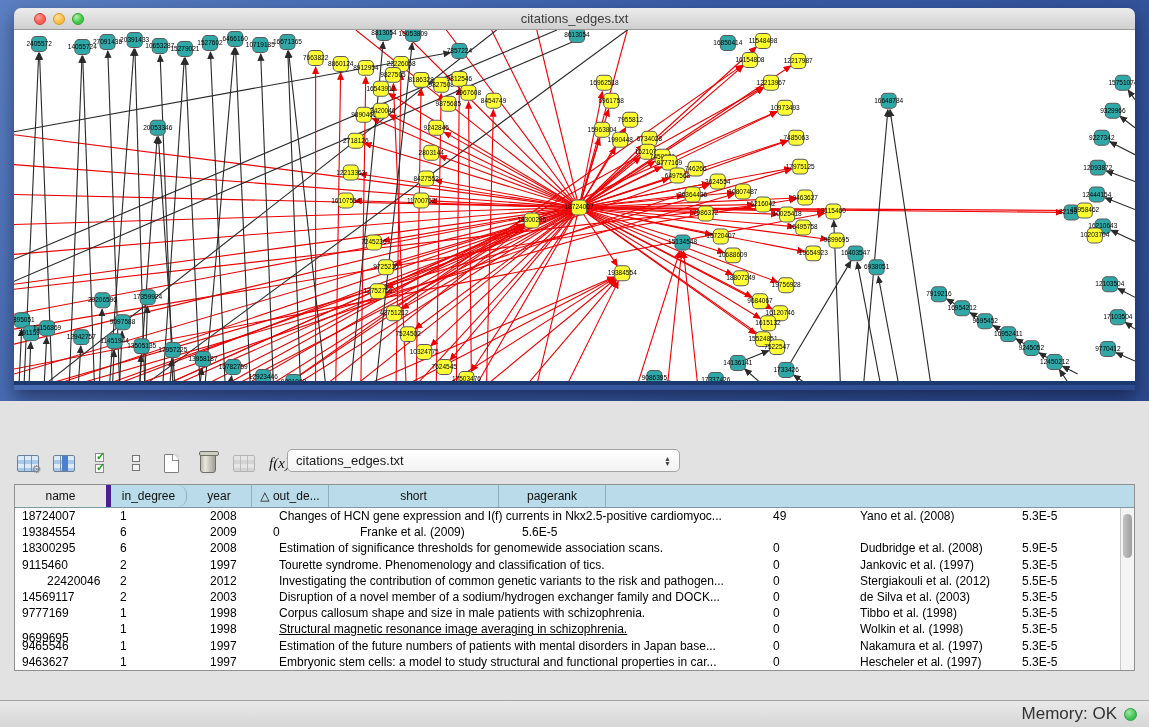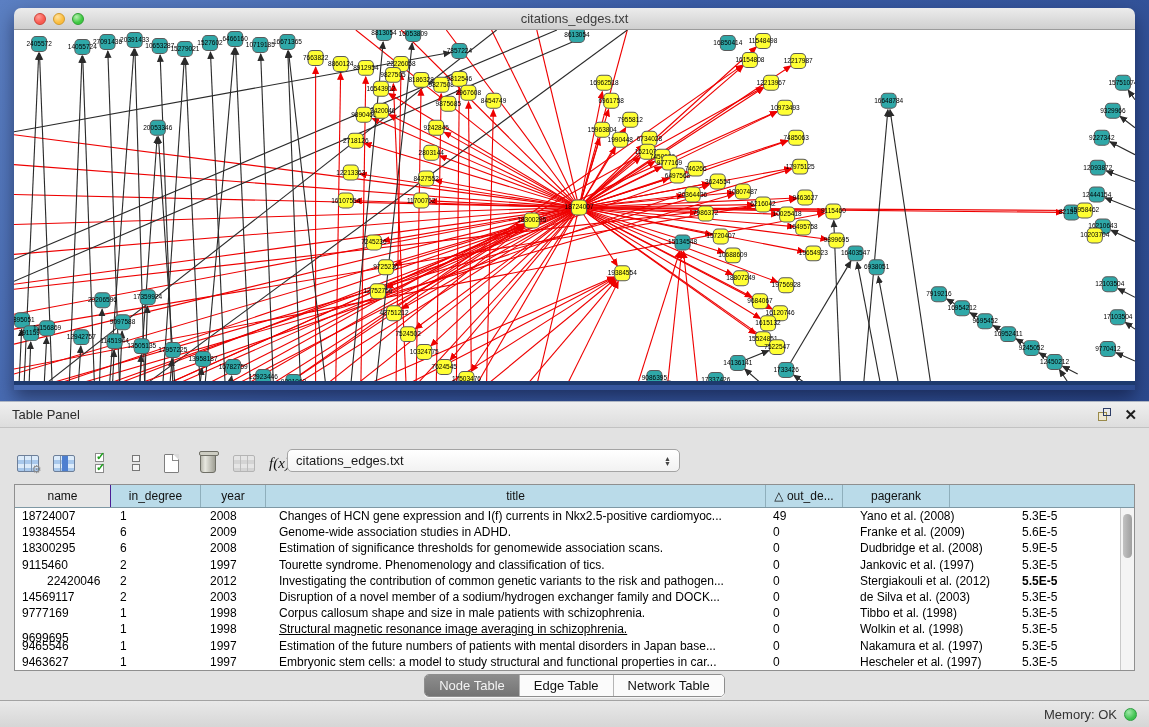--- a/index.html
+++ b/index.html
@@ -59,41 +59,41 @@
   .combo { position:absolute; left:287px; top:48px; width:393px; height:23px; background:linear-gradient(#ffffff,#f2f2f2);
     border:1px solid #a4a4a4; border-radius:5px; display:flex; align-items:center; padding:0 8px; }
   .combo-text { font-size:13px; color:#1a1a1a; flex:1; }
   .stepper { display:flex; flex-direction:column; line-height:5px; font-size:7px; color:#444; padding-left:6px; }
 
   .tablewrap { position:absolute; left:14px; top:83px; width:1121px; height:187px;
     background:#fff; border:1px solid #8f8f8f; }
   .thead { display:flex; height:23px; border-bottom:1px solid #7e98a4; background:#badbe9; }
   .th { font-size:12px; color:#111; display:flex; align-items:center; justify-content:center;
     border-right:1px solid #8fafbc; height:100%; }
-  .th:first-child { background:#e6e6e6; border-right:1px solid #4c1d95; }
+  .th:first-child { background:#e6e6e6; border-right:5px solid #4c1d95; }
   .tbody { position:relative; height:162px; overflow:hidden; }
   .tr { display:flex; height:16.2px; align-items:center; }
   .td { font-size:12px; color:#000; white-space:nowrap; overflow:hidden; height:100%; display:flex; align-items:center; }
   .td.c0 { padding-left:7px; } .td.c1 { padding-left:9px; } .td.c2 { padding-left:9px; }
   .td.c3 { padding-left:13px; } .td.c4 { padding-left:7px; } .td.c5 { padding-left:17px; } .td.c6 { padding-left:9px; }
   .vscroll { position:absolute; right:0; top:0; width:14px; height:162px; background:#f4f4f4; border-left:1px solid #c9c9c9; }
   .vthumb { position:absolute; left:2px; top:6px; width:9px; height:44px; background:linear-gradient(90deg,#c2c2c2,#9f9f9f); border-radius:5px; }
 
   .tabs { position:absolute; left:0; right:0; top:273px; display:flex; justify-content:center; }
   .tabgroup { display:flex; border:1px solid #8e8e8e; border-radius:5px; overflow:hidden; background:#fbfbfb;
     box-shadow:0 1px 0 rgba(255,255,255,.7); }
   .seg { font-size:13px; padding:3px 14px; color:#111; border-right:1px solid #b5b5b5; background:#fbfbfb; }
   .seg:last-child { border-right:none; }
   .seg.sel { background:linear-gradient(#8d8d8d,#747474); color:#f3f3f3; }
 
   
   .statusbar { position:absolute; left:0; top:700px; width:1149px; height:27px;
     background:linear-gradient(#e9e9e9,#d6d6d6); border-top:1px solid #a3a3a3;
     display:flex; align-items:center; justify-content:flex-end; padding:0 12px; gap:7px; }
-  .mem-label { font-size:13px; color:#333; }
+  .mem-label { font-size:17px; color:#333; }
   .mem-dot { width:13px; height:13px; border-radius:50%;
     background:radial-gradient(circle at 35% 30%,#9fe8a8,#3dc24e 65%); border:1px solid #2e9e42; }
 </style>
 </head>
 <body>
 
 <div class="desktop">
   <div class="window">
     <div class="titlebar">
       <div class="lights">
@@ -804,30 +804,20 @@
               <rect x="1067.5" y="198.5" width="15" height="15" rx="4.5" fill="#ffff33" stroke="#5a5a5a" stroke-width="1"></rect>
               <text x="1075" y="208" text-anchor="middle" font-size="6.5" font-family="&quot;Liberation Sans&quot;, sans-serif" fill="#000">10203704</text>
             </g>
           </g>
       </svg>
     </div>
   </div>
 </div>
 
 <div class="panel">
-  <div class="panel-titlebar">
-    <span class="panel-title">Table Panel</span>
-    <div class="panel-controls">
-      <span class="float-ic">
-          <span class="b1"></span>
-          <span class="b2"></span>
-        </span>
-      <span class="close-ic">✕</span>
-    </div>
-  </div>
 
   <div class="toolbar">
     <span class="tool">
         <span class="grid-ic">
           <span class="gear">⚙</span>
         </span>
       </span>
     <span class="tool">
         <span class="grid-ic colsel"></span>
       </span>
@@ -858,42 +848,41 @@
   </div>
 
   <div class="combo">
     <span class="combo-text">citations_edges.txt</span>
     <span class="stepper">▲<br>▼</span>
   </div>
 
   <div class="tablewrap">
     <div class="thead">
         <div class="th" style="width: 96px;">name</div>
-        <div class="th" style="width: 90px;">in_degree</div>
+        <div class="th" style="width: 76px; border-radius: 9px;">in_degree</div>
         <div class="th" style="width: 65px;">year</div>
-        <div class="th" style="width: 500px;">title</div>
         <div class="th" style="width: 77px;">△ out_de...</div>
+        <div class="th" style="width: 170px;">short</div>
         <div class="th" style="width: 107px;">pagerank</div>
       </div>
     <div class="tbody">
       <div id="rows-holder">
           <div class="tr">
             <div class="td c0" style="width: 96px;">18724007</div>
             <div class="td c1" style="width: 90px;">1</div>
             <div class="td c2" style="width: 65px;">2008</div>
             <div class="td c3" style="width: 500px;">Changes of HCN gene expression and I(f) currents in Nkx2.5-positive cardiomyoc...</div>
             <div class="td c4" style="width: 77px;">49</div>
             <div class="td c5" style="width: 170px;">Yano et al. (2008)</div>
             <div class="td c6" style="width: 107px;">5.3E-5</div>
           </div>
           <div class="tr">
             <div class="td c0" style="width: 96px;">19384554</div>
             <div class="td c1" style="width: 90px;">6</div>
             <div class="td c2" style="width: 65px;">2009</div>
-            <div class="td c3" style="width: 500px;">Genome-wide association studies in ADHD.</div>
             <div class="td c4" style="width: 77px;">0</div>
             <div class="td c5" style="width: 170px;">Franke et al. (2009)</div>
             <div class="td c6" style="width: 107px;">5.6E-5</div>
           </div>
           <div class="tr">
             <div class="td c0" style="width: 96px;">18300295</div>
             <div class="td c1" style="width: 90px;">6</div>
             <div class="td c2" style="width: 65px;">2008</div>
             <div class="td c3" style="width: 500px;">Estimation of significance thresholds for genomewide association scans.</div>
             <div class="td c4" style="width: 77px;">0</div>
@@ -909,21 +898,21 @@
             <div class="td c5" style="width: 170px;">Jankovic et al. (1997)</div>
             <div class="td c6" style="width: 107px;">5.3E-5</div>
           </div>
           <div class="tr">
             <div class="td c0" style="width: 96px; padding-left: 32px;">22420046</div>
             <div class="td c1" style="width: 90px;">2</div>
             <div class="td c2" style="width: 65px;">2012</div>
             <div class="td c3" style="width: 500px;">Investigating the contribution of common genetic variants to the risk and pathogen...</div>
             <div class="td c4" style="width: 77px;">0</div>
             <div class="td c5" style="width: 170px;">Stergiakouli et al. (2012)</div>
-            <div class="td c6" style="width: 107px; font-weight: bold;">5.5E-5</div>
+            <div class="td c6" style="width: 107px;">5.5E-5</div>
           </div>
           <div class="tr">
             <div class="td c0" style="width: 96px;">14569117</div>
             <div class="td c1" style="width: 90px;">2</div>
             <div class="td c2" style="width: 65px;">2003</div>
             <div class="td c3" style="width: 500px;">Disruption of a novel member of a sodium/hydrogen exchanger family and DOCK...</div>
             <div class="td c4" style="width: 77px;">0</div>
             <div class="td c5" style="width: 170px;">de Silva et al. (2003)</div>
             <div class="td c6" style="width: 107px;">5.3E-5</div>
           </div>
@@ -963,25 +952,18 @@
             <div class="td c5" style="width: 170px;">Hescheler et al. (1997)</div>
             <div class="td c6" style="width: 107px;">5.3E-5</div>
           </div>
         </div>
       <div class="vscroll">
         <div class="vthumb"></div>
       </div>
     </div>
   </div>
 
-  <div class="tabs">
-    <div class="tabgroup">
-        <div class="seg sel">Node Table</div>
-        <div class="seg">Edge Table</div>
-        <div class="seg">Network Table</div>
-      </div>
-  </div>
 </div>
 
 <div class="statusbar">
   <span class="mem-label">Memory: OK</span>
   <span class="mem-dot"></span>
 </div>
 
 </body></html>

